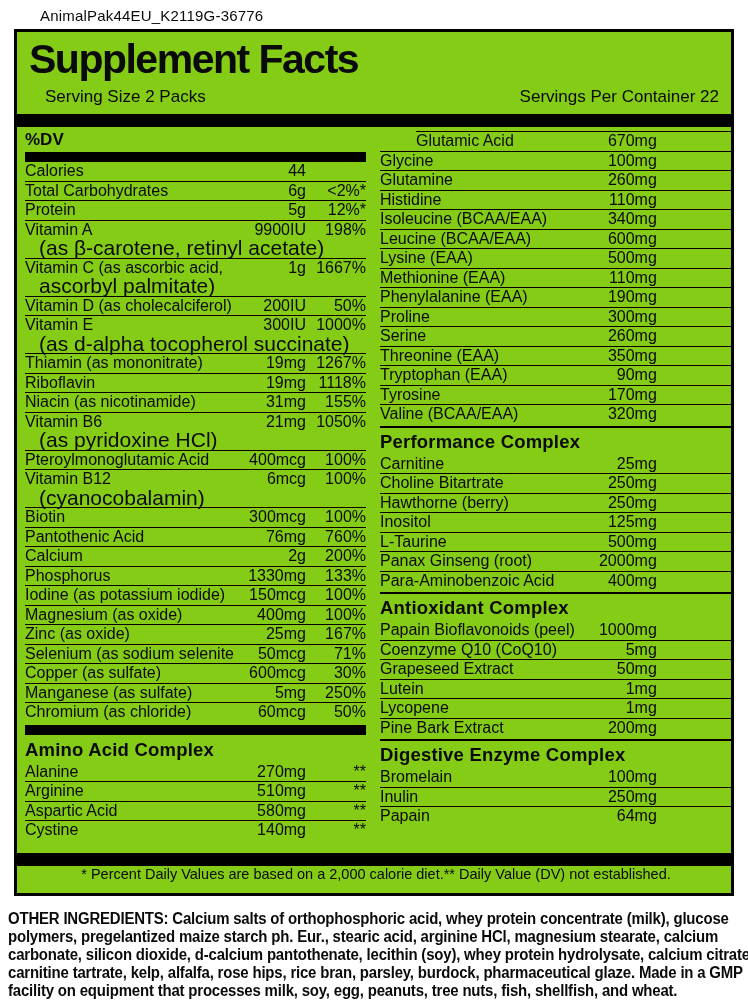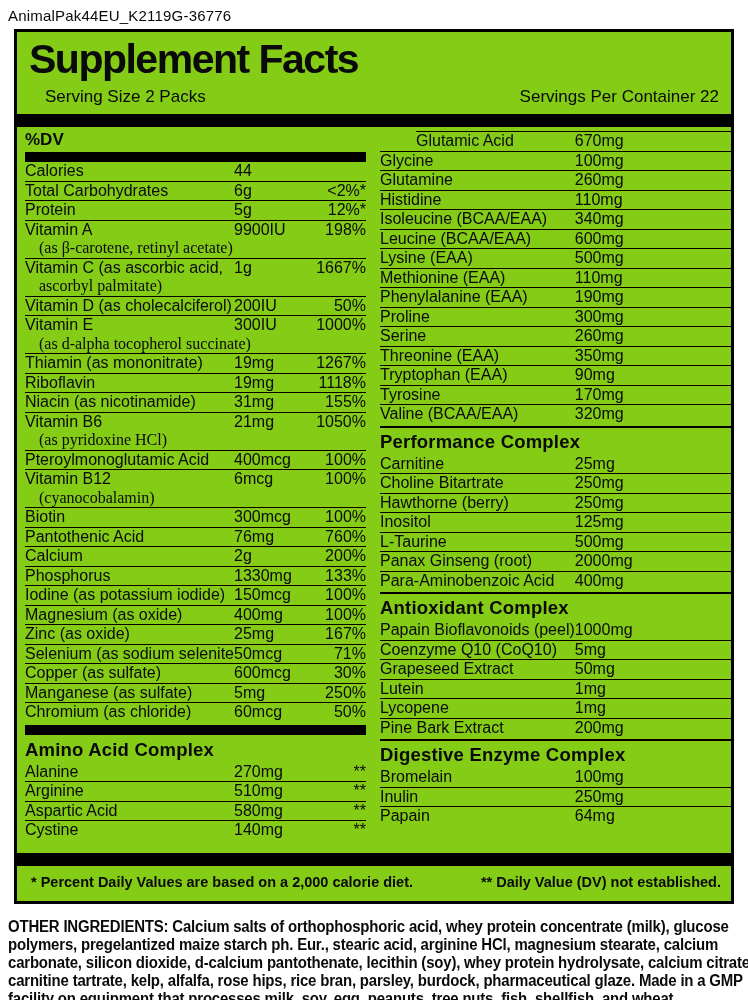--- a/index.html
+++ b/index.html
@@ -1,19 +1,19 @@
 <!DOCTYPE html>
 <html><head>
 <meta charset="utf-8">
 <style>
   * { margin:0; padding:0; box-sizing:border-box; }
   html,body { width:748px; height:1000px; background:#fff; color:#0a0a0a;
               font-family:"Liberation Sans", sans-serif; overflow:hidden; }
 
-  .file-code { font-size:15px; padding:7px 0 5px 8px; letter-spacing:0.2px; }
+  .file-code { font-size:15px; padding:7px 0 5px 8px; letter-spacing:0.2px;margin-left:32px; }
 
   .box { margin:0 14px; border:3px solid #000; background:#84cc16; }
 
   .sf-title { font-weight:bold; font-size:41px; letter-spacing:-1.5px;
               padding:4px 12px 2px 12px; }
 
   .serving-row { display:flex; justify-content:space-between;
                  font-size:17px; padding:2px 12px 7px 28px; }
 
   .thick-bar { background:#000; height:13px; }
@@ -33,29 +33,29 @@
   .sec-header.ruled { border-top:2.5px solid #000; margin-top:2px; }
 
   .rowblock { }
   .rows .rowblock + .rowblock { border-top:1.5px solid #000; }
   .right .section.first { margin-top:4px; }
   .right .section.first .rowblock:first-child { border-top:1.5px solid #000;margin-left:36px; }
 
   .row { display:flex; align-items:baseline; white-space:nowrap;
          line-height:18.5px; font-size:16px; }
   .row .name { flex:1; overflow:hidden; }
-  .row .amt  { }
+  .row .amt  { text-align:right; }
   .left .amt { width:72px; }
   .left .dv  { width:60px; text-align:right; }
   .right .amt{ width:82px; }
   .right .dv { width:90px; text-align:right; }
-  .sub { line-height:18.5px; font-size:16px; padding-left:14px; white-space:nowrap;font-family:Liberation Serif, serif; }
-
-  .footnotes { display:flex; justify-content:space-between;
-               font-weight:bold; font-size:14.5px; padding:8px 10px 11px 14px; }
+  .sub { line-height:18.5px; font-size:21px; padding-left:14px; white-space:nowrap; }
+
+  .footnotes { display:flex; justify-content:center;
+               font-weight:normal; font-size:14.5px; padding:0 10px 11px 14px; }
 
   .other-ing { margin:14px 0 0 8px; font-weight:bold; font-size:16px;
                line-height:17.9px; width:107%; transform:scaleX(0.935);
                transform-origin:0 0; letter-spacing:-0.2px; text-align:left; }
 </style>
 </head>
 <body>
 
 <div class="file-code">AnimalPak44EU_K2119G-36776</div>
 

